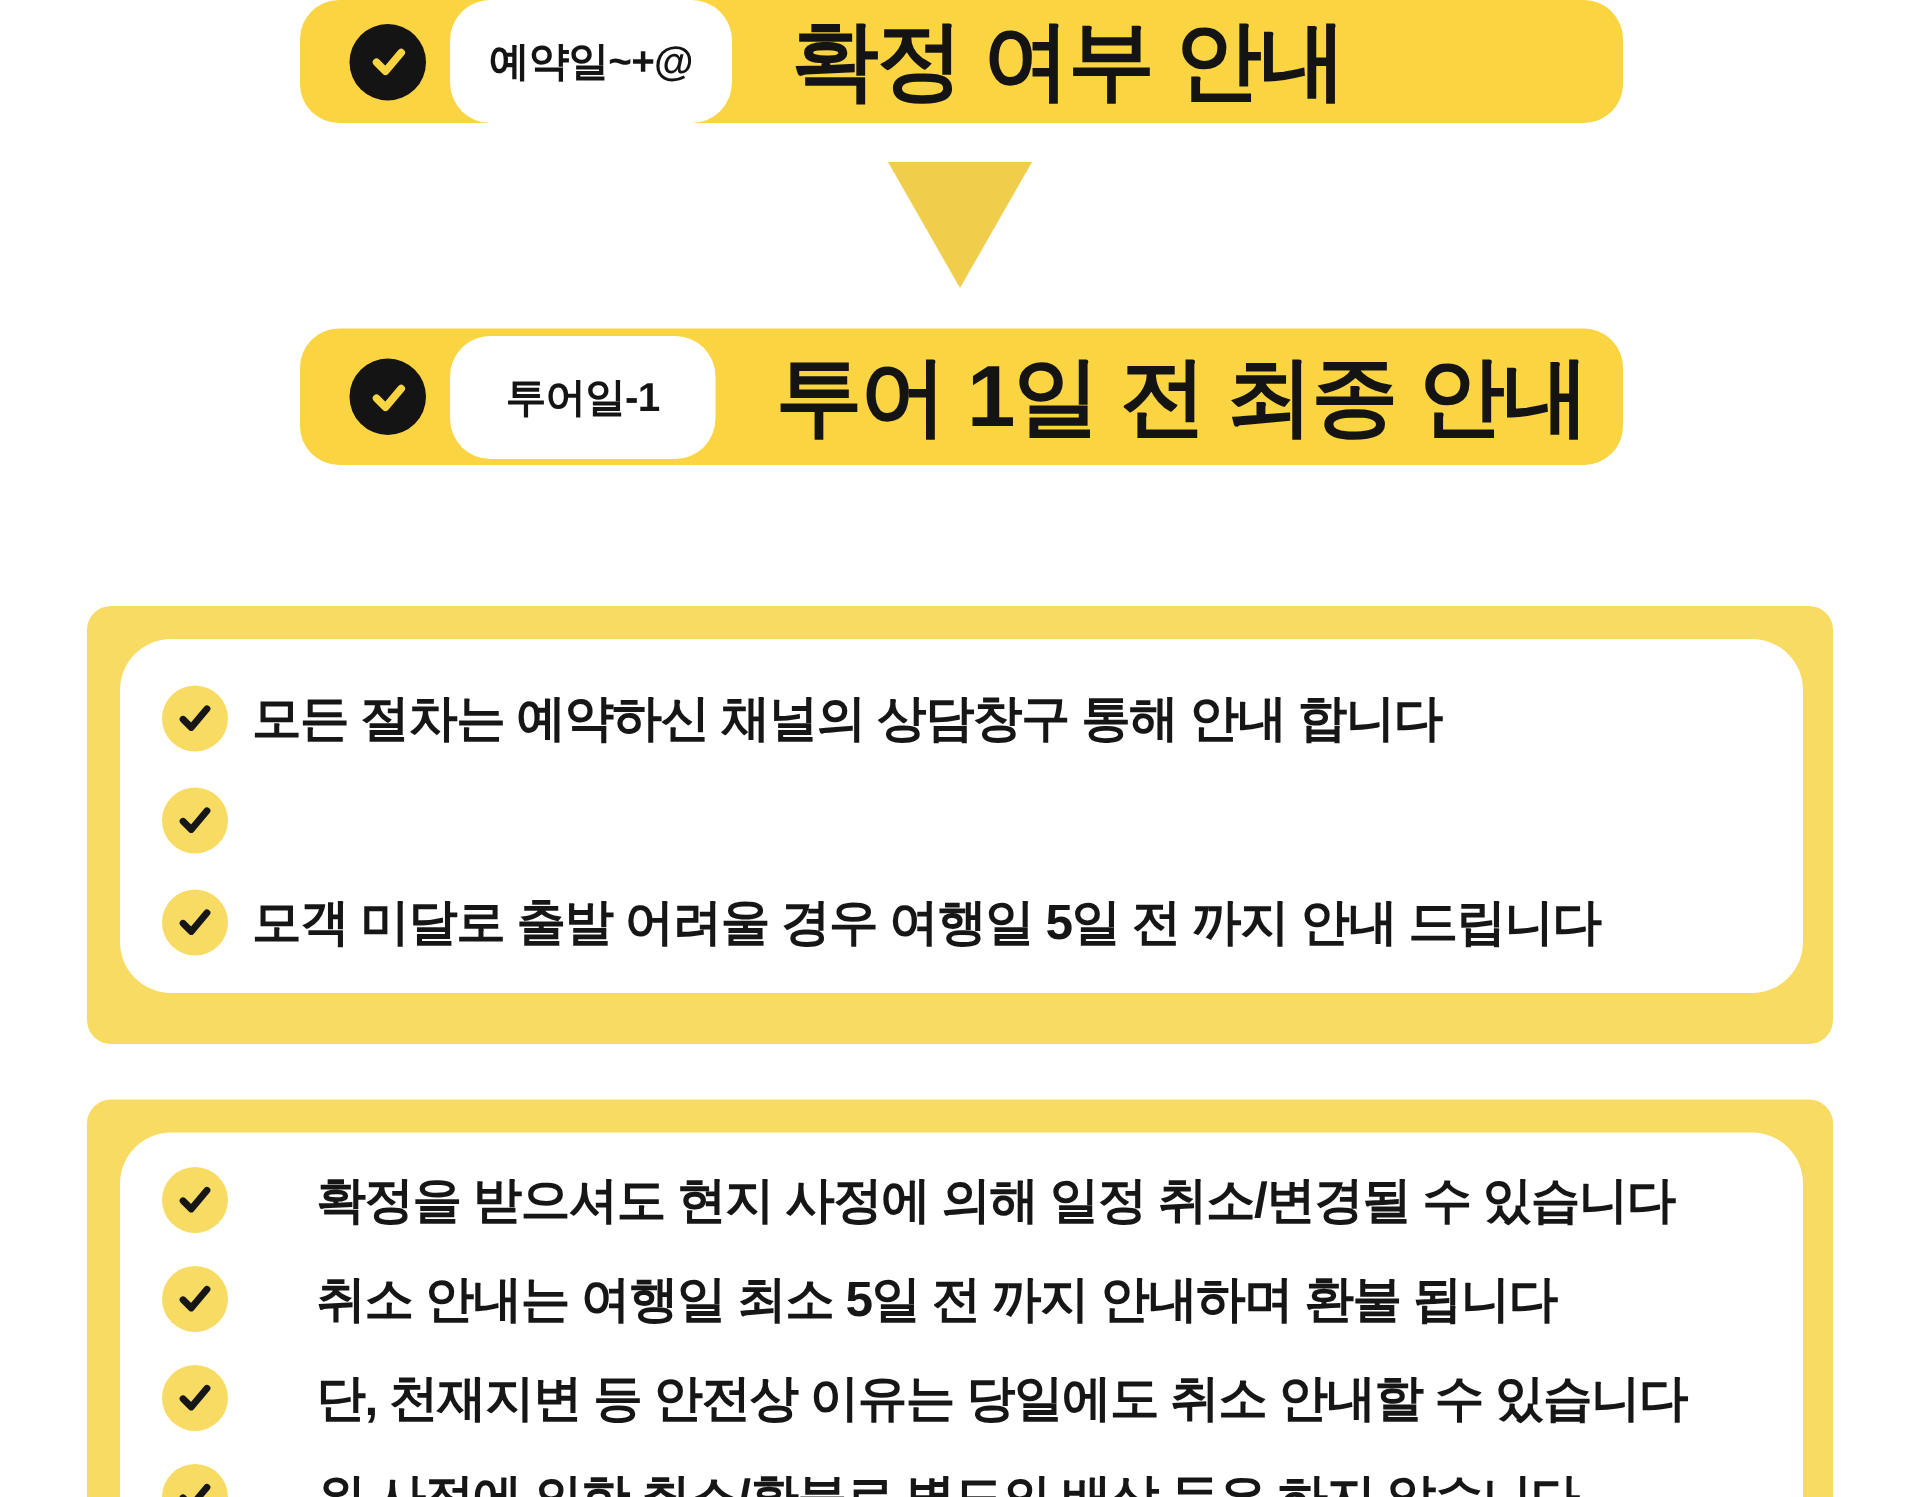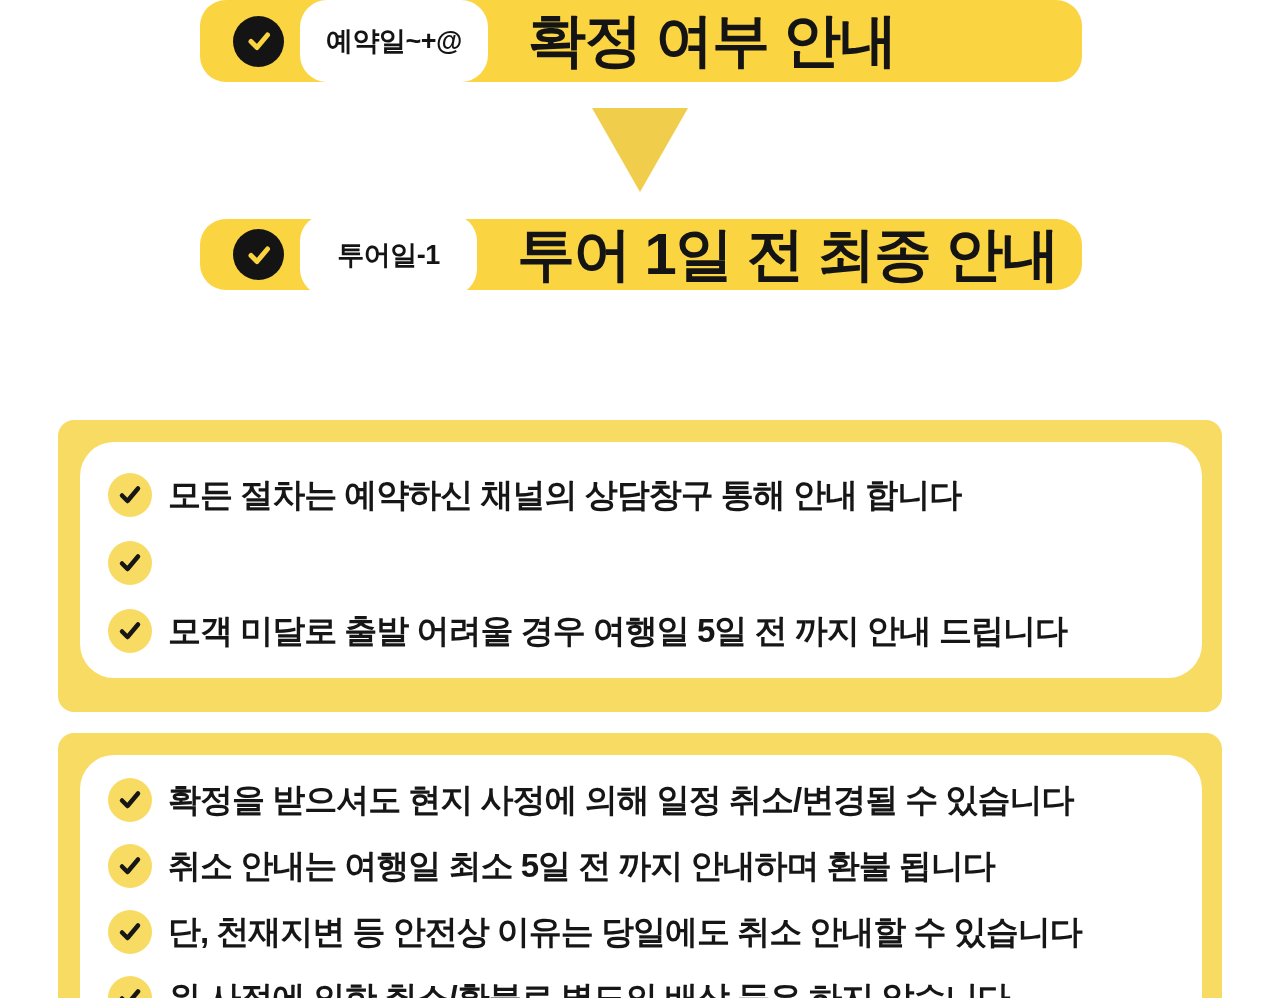--- a/index.html
+++ b/index.html
@@ -22,21 +22,21 @@
     left: 200px;
     width: 882px;
     background: #FBD442;
     border-radius: 26px;
     display: flex;
     align-items: center;
     padding-left: 33px;
     box-sizing: border-box;
   }
   .banner.step-1 { top: 0px;   height: 82px; }
-  .banner.step-2 { top: 219px; height: 71px; }
+  .banner.step-2 { top: 219px; height: 91px; }
 
   .black-badge {
     width: 51px;
     height: 51px;
     border-radius: 50%;
     background: #141414;
     display: flex;
     align-items: center;
     justify-content: center;
     flex-shrink: 0;
@@ -79,21 +79,21 @@
   }
 
   
   .section {
     position: absolute;
     left: 58px;
     width: 1164px;
     background: #F8DB63;
     border-radius: 16px;
   }
-  .section.sec-1 { top: 420px; height: 292px; }
+  .section.sec-1 { top: 404px; height: 292px; }
   .section.sec-2 { top: 733px; height: 330px; }
 
   .inner-card {
     position: absolute;
     left: 22px;
     right: 20px;
     top: 22px;
     background: #ffffff;
     border-radius: 34px;
     box-sizing: border-box;
@@ -101,21 +101,21 @@
   }
   .sec-1 .inner-card { height: 236px; padding-top: 31px; }
   .sec-2 .inner-card { height: 310px; padding-top: 23px; }
 
   .row {
     display: flex;
     align-items: center;
     height: 44px;
   }
   .sec-1 .row { margin-bottom: 24px; }
-  .sec-2 .row { margin-bottom: 22px; }
+  .sec-2 .row { margin-bottom: 22px; gap: 43px; }
 
   .bullet {
     width: 44px;
     height: 44px;
     border-radius: 50%;
     background: #F8DB63;
     display: flex;
     align-items: center;
     justify-content: center;
     flex-shrink: 0;

